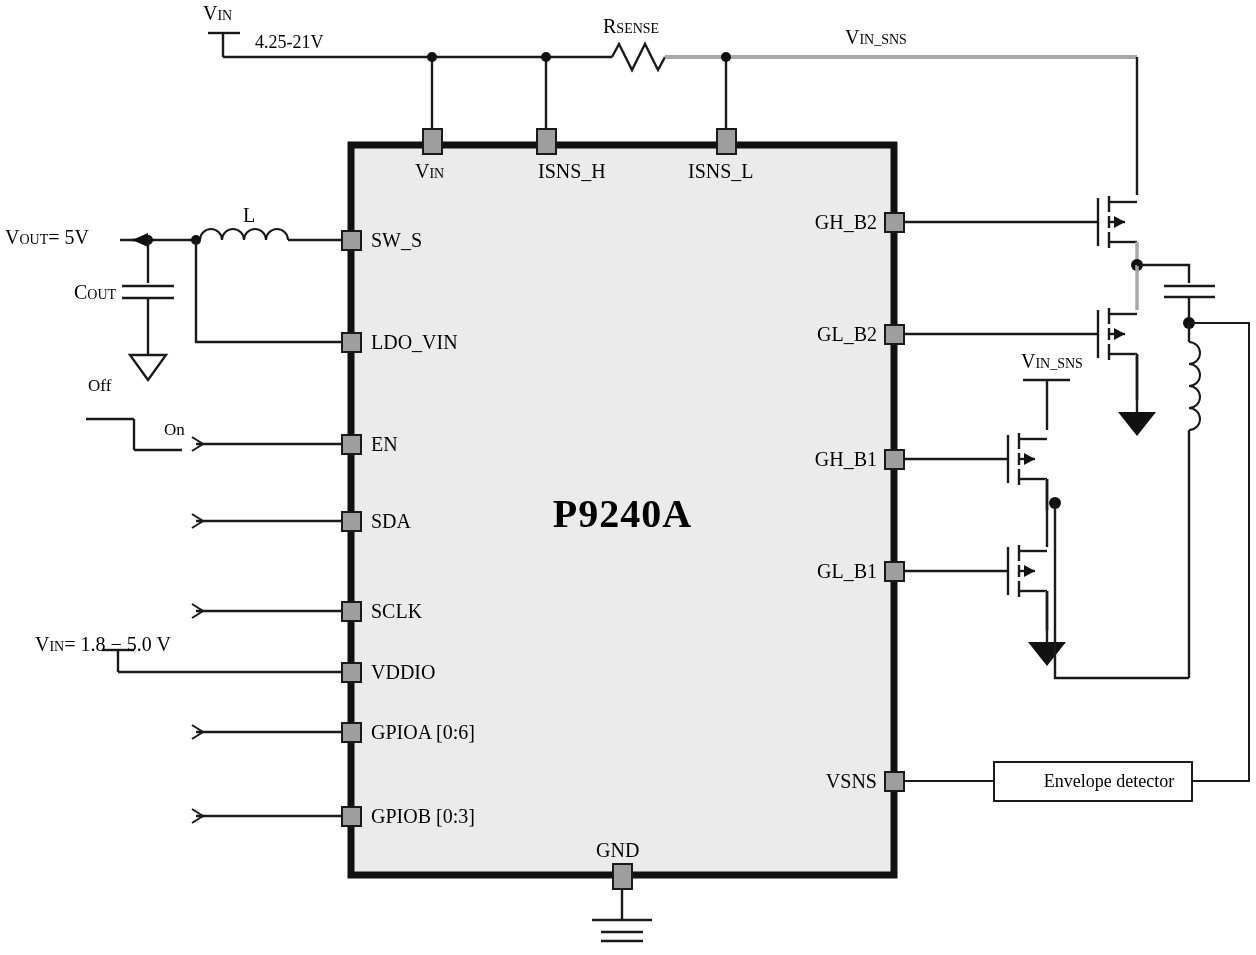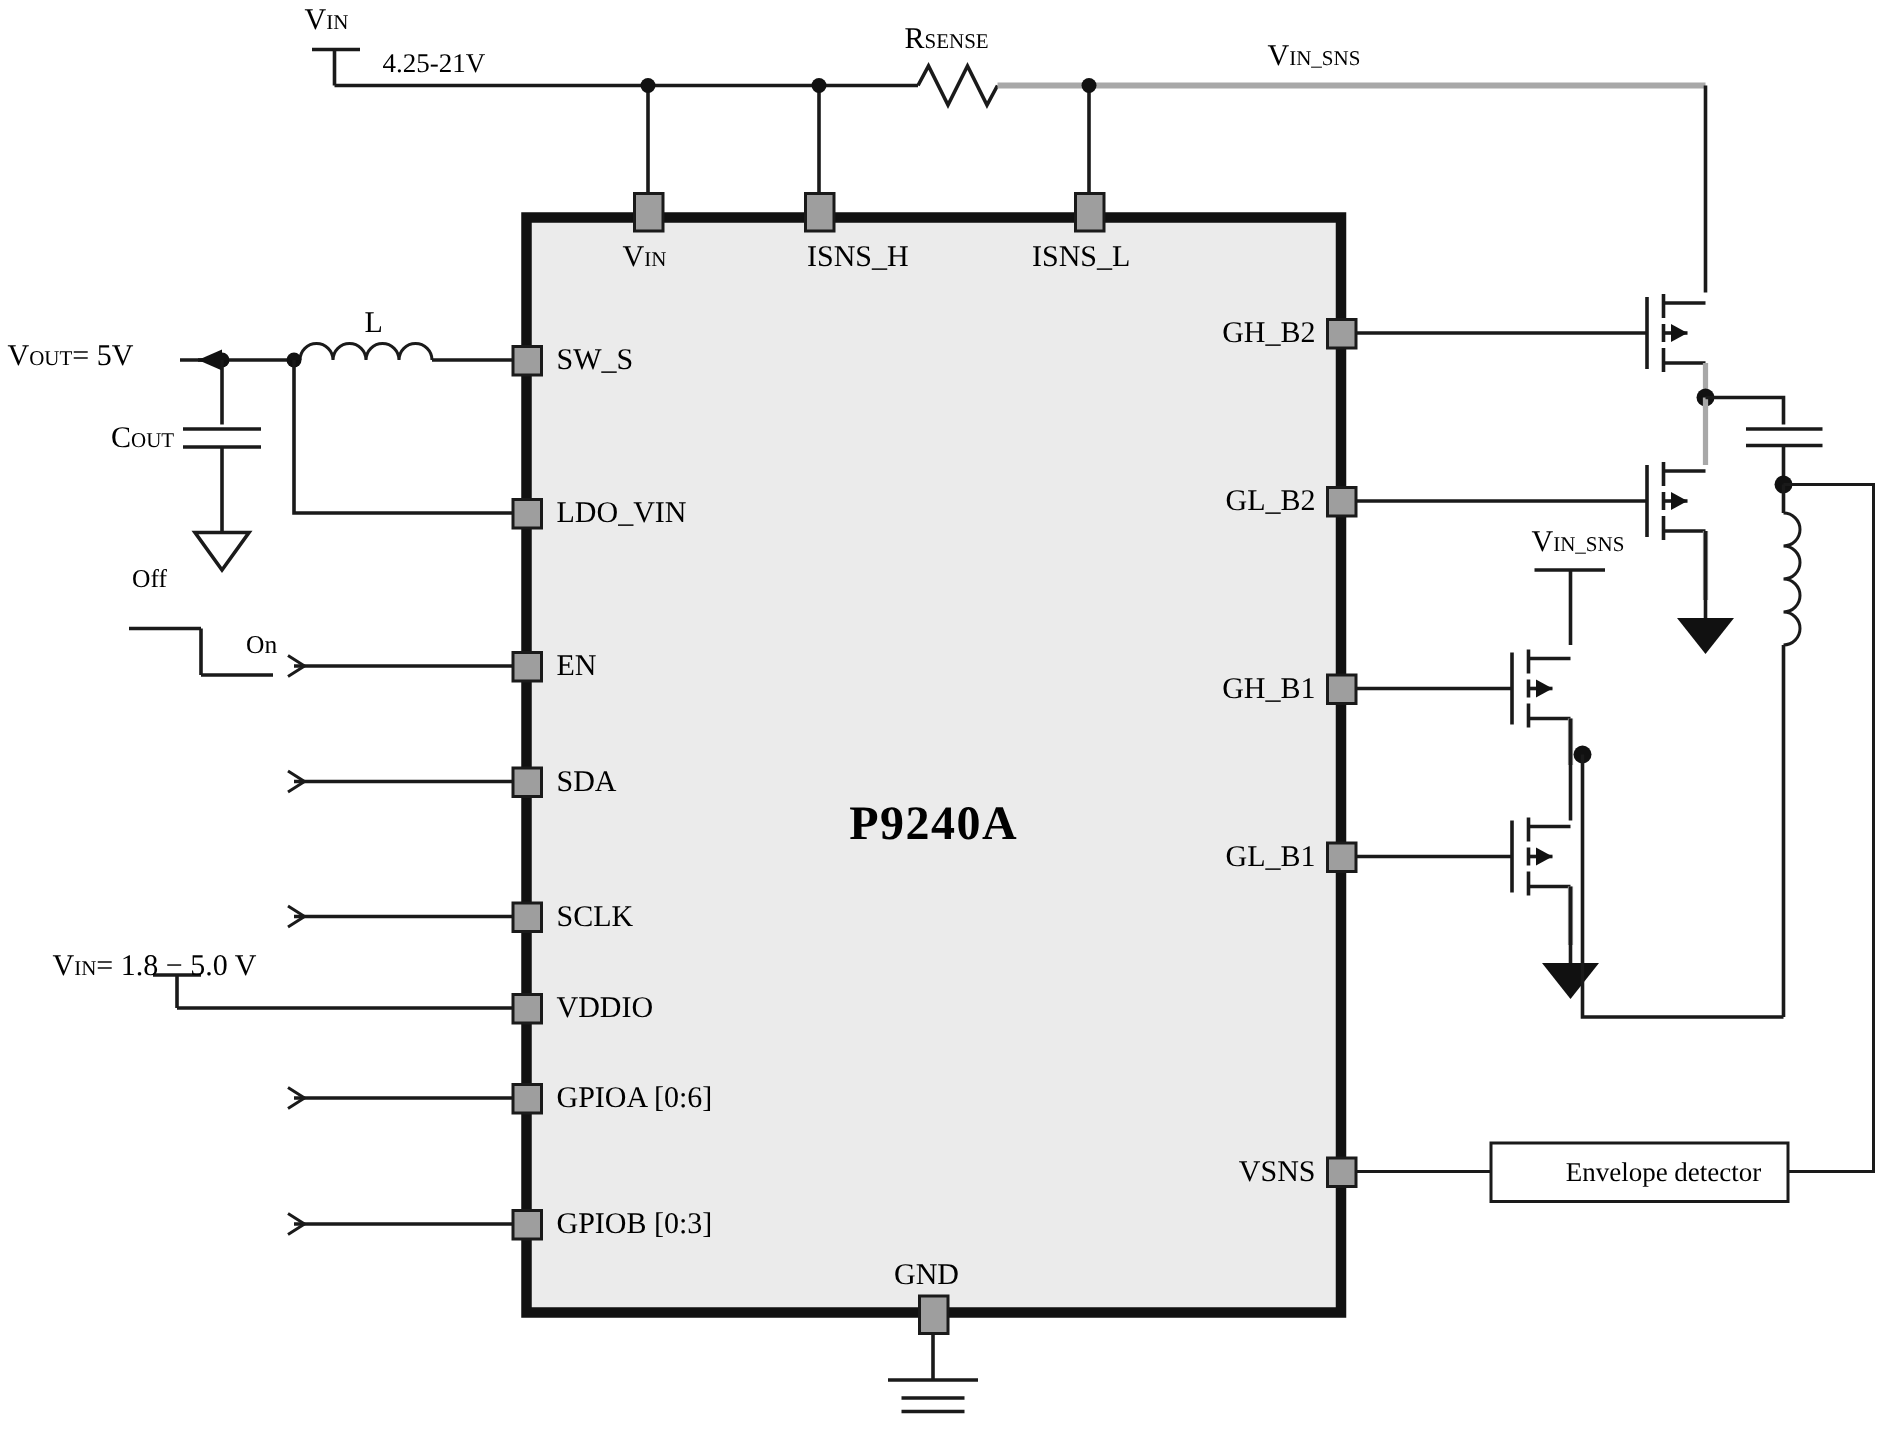--- a/index.html
+++ b/index.html
@@ -10,21 +10,21 @@
   .wire{stroke:#1a1a1a;stroke-width:2.4;fill:none;}
   .wire-thin{stroke:#1a1a1a;stroke-width:2;fill:none;}
   .wire-gray{stroke:#a8a8a8;stroke-width:4;fill:none;}
   .wire-gray-thin{stroke:#a8a8a8;stroke-width:3.5;fill:none;}
   .chipbody{fill:#ebebeb;stroke:#111111;stroke-width:7;}
   .pin{fill:#9e9e9e;stroke:#1a1a1a;stroke-width:2;}
   .dot{fill:#111111;}
   .boxline{fill:#ffffff;stroke:#1a1a1a;stroke-width:2;}
   .lbl{font-family:"Liberation Serif","DejaVu Serif",serif;fill:#1a1a1a;}
   .pinlbl{font-size:20px;}
-  .chiptitle{font-size:32px;font-weight:bold;letter-spacing:1px;margin-top:40px;}
+  .chiptitle{font-size:40px;font-weight:bold;letter-spacing:1px;}
   .netlbl{font-size:20px;}
   .sub{font-size:14px;}
   .smalllbl{font-size:17px;}
   .boxlbl{font-size:18px;padding-left:16px;}
 </style>
 </head>
 <body>
 
 <div id="root">
 <svg width="1256" height="955" viewBox="0 0 1256 955">

